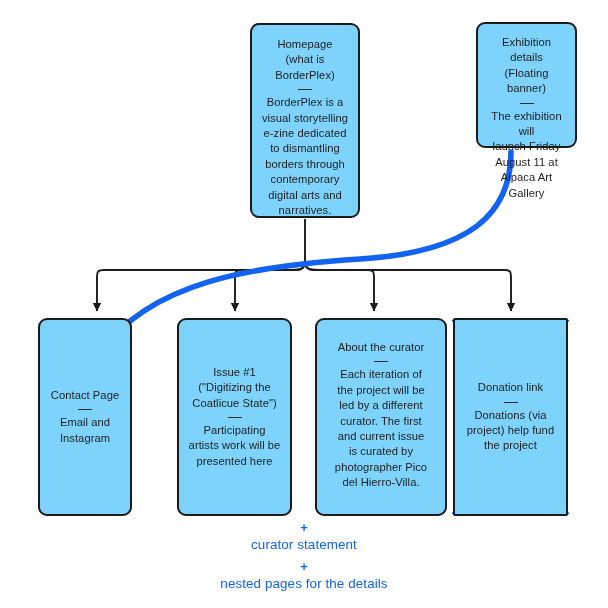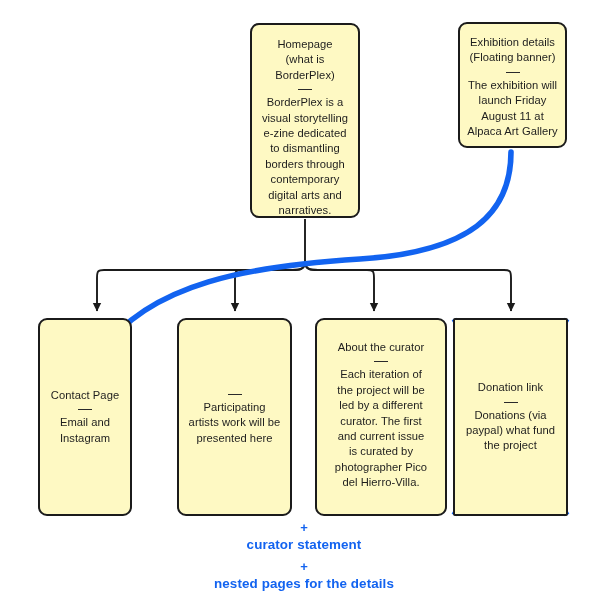--- a/index.html
+++ b/index.html
@@ -29,21 +29,21 @@
     height: 608px;
     pointer-events: none;
   }
 
   
   .node {
     position: absolute;
     box-sizing: border-box;
     border: 2.2px solid #1b1b1b;
     border-radius: 9px;
-    background: #fef9c3;
+    background: #7dd3fc;
     display: flex;
     flex-direction: column;
     align-items: center;
     text-align: center;
     font-size: 11.2px;
     line-height: 15.4px;
     color: #1d1d1d;
     letter-spacing: 0.05px;
   }
   .node.square { border-radius: 2px; align-items: center; }
@@ -62,21 +62,21 @@
     white-space: pre-line;
   }
 
   
   #node-homepage {
     left: 250px; top: 23px; width: 110px; height: 195px;
     padding: 12px 8px 0 8px;
     justify-content: flex-start;
   }
   #node-exhibition {
-    left: 458px; top: 22px; width: 109px; height: 126px;
+    left: 476px; top: 22px; width: 101px; height: 126px;
     padding: 11px 7px 0 7px;
     justify-content: flex-start;
   }
   #node-contact {
     left: 38px; top: 318px; width: 94px; height: 198px;
     padding: 0 10px;
     justify-content: center;
   }
   #node-issue {
     left: 177px; top: 318px; width: 115px; height: 198px;
@@ -105,21 +105,21 @@
   }
   .anno-plus {
     font-size: 13px;
     line-height: 15px;
     font-weight: 700;
     color: #1263F0;
   }
   .anno-text {
     font-size: 13.4px;
     line-height: 19px;
-    font-weight: 700;
+    font-weight: 400;
     color: #1263F0;
     letter-spacing: 0.1px;
   }
   .anno-group { margin-bottom: 5px; }
 </style>
 </head>
 <body>
 
 <div id="canvas">
 
@@ -178,20 +178,23 @@
   </div>
 
   <div class="node" id="node-contact">
     <div class="title">Contact Page</div>
     <span class="rule"></span>
     <div class="body">Email and
 Instagram</div>
   </div>
 
   <div class="node" id="node-issue">
+    <div class="title">Issue #1
+("Digitizing the
+Coatlicue State")</div>
     <span class="rule"></span>
     <div class="body">Participating
 artists work will be
 presented here</div>
   </div>
 
   <div class="node" id="node-curator">
     <div class="title">About the curator</div>
     <span class="rule"></span>
     <div class="body">Each iteration of
@@ -201,21 +204,21 @@
 and current issue
 is curated by
 photographer Pico
 del Hierro-Villa.</div>
   </div>
 
   <div class="node square" id="node-donation">
     <div class="title">Donation link</div>
     <span class="rule"></span>
     <div class="body">Donations (via
-paypal) what fund
+project) help fund
 the project</div>
   </div>
 
   <div id="annotations">
     <div class="anno-group">
       <div class="anno-plus">+</div>
       <div class="anno-text">curator statement</div>
     </div>
     <div class="anno-group">
       <div class="anno-plus">+</div>

